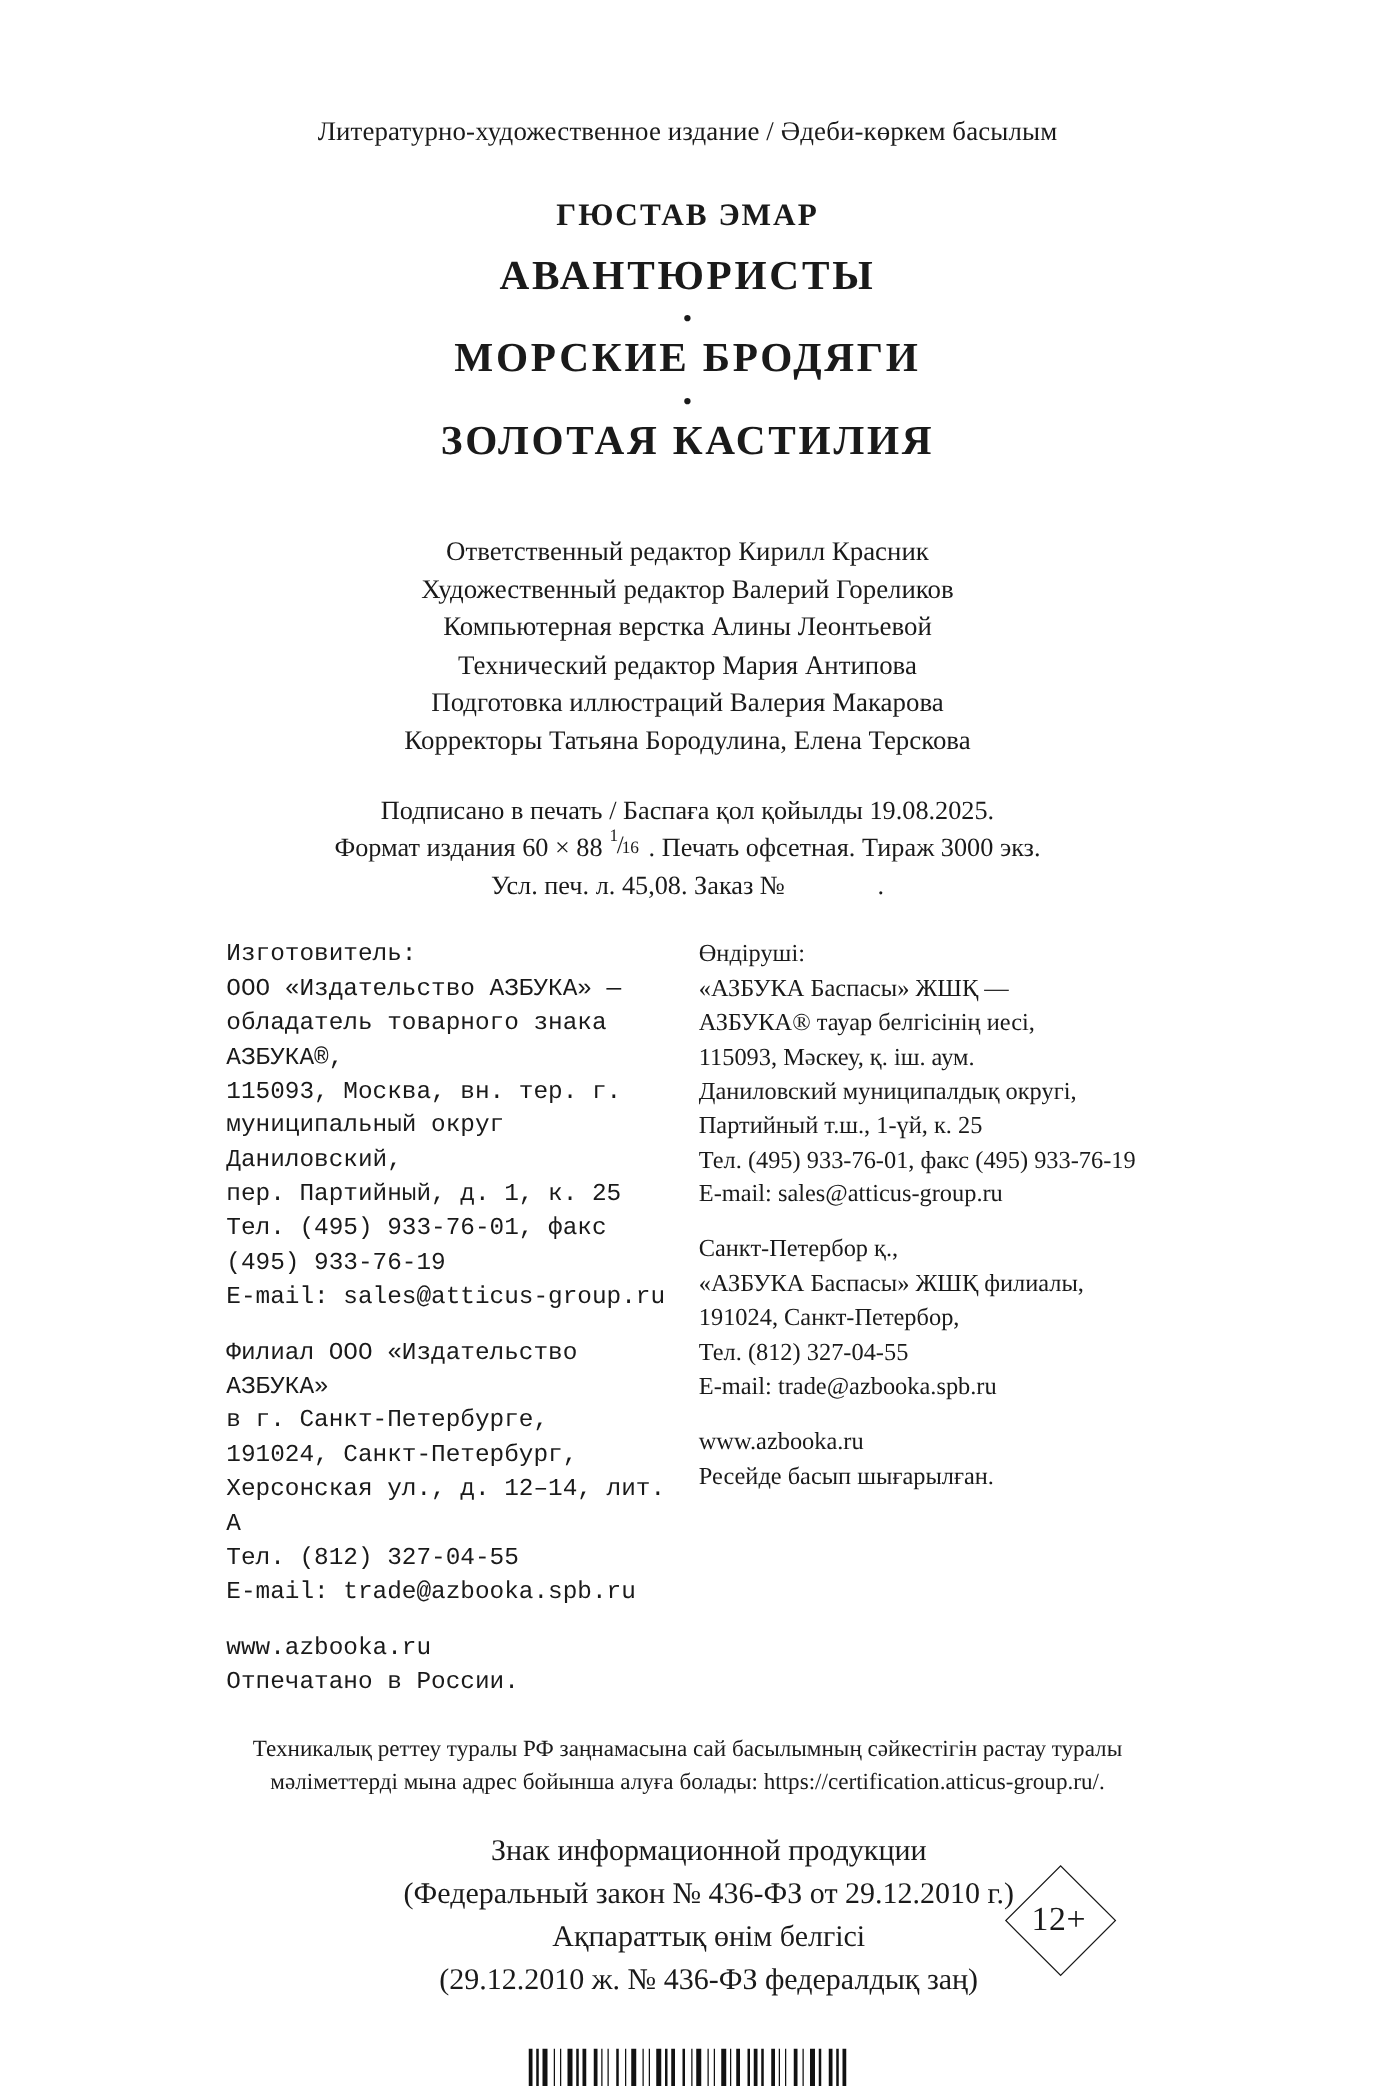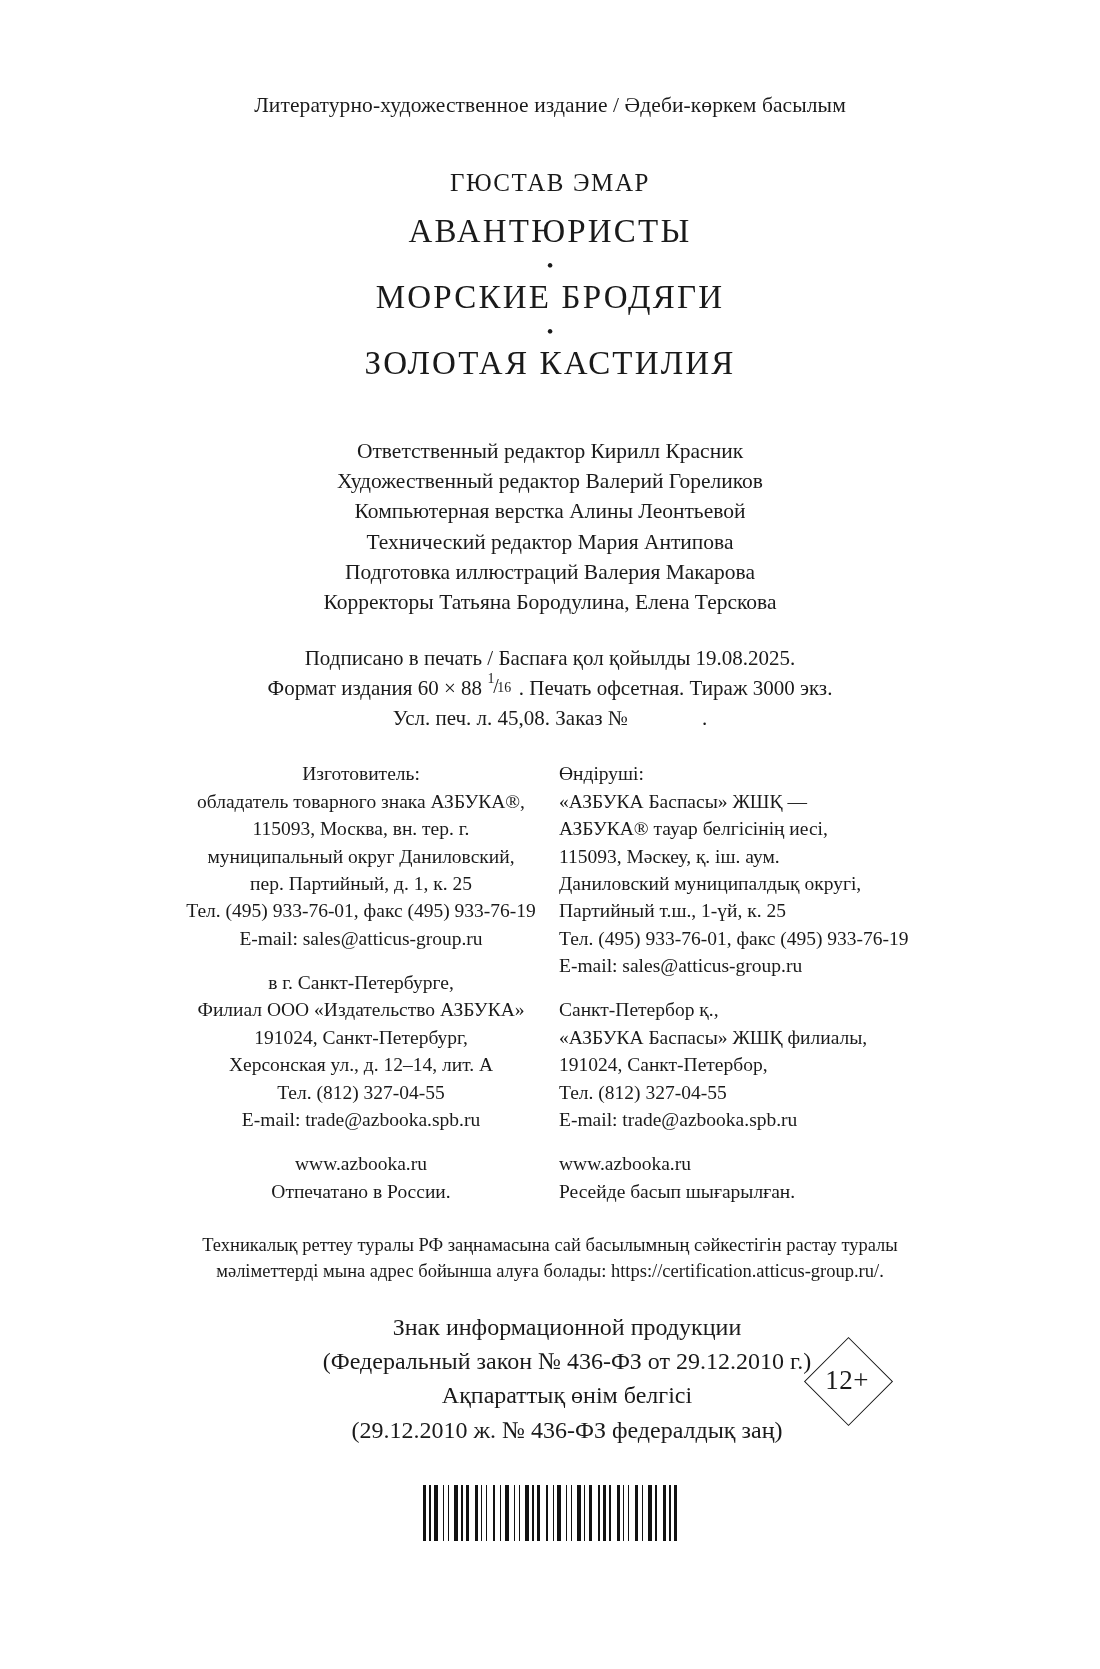--- a/index.html
+++ b/index.html
@@ -26,21 +26,21 @@
 
   
   .kicker {
     margin-top: 93px;
     font-size: 21.5px;
     letter-spacing: 0.1px;
     line-height: 1.2;
   }
 
   
-  .title-block { margin-top: 48px; }
+  .title-block { margin-top: 38px; font-weight: bold; }
   .author {
     font-size: 25px;
     letter-spacing: 1.6px;
     line-height: 1.25;
   }
   .book-title {
     font-size: 33px;
     letter-spacing: 2.2px;
     line-height: 1.45;
     margin-top: 10px;
@@ -95,22 +95,23 @@
   
   .imprint {
     margin-top: 27px;
     display: flex;
     justify-content: center;
     font-size: 19.5px;
     line-height: 1.405;
   }
   .col-left {
     width: 360px;
-    text-align: center;
+    text-align: left;
     padding-right: 9px;
+    font-family: Liberation Mono, monospace;
   }
   .col-right {
     width: 360px;
     text-align: left;
     padding-left: 9px;
   }
   .blk { margin-bottom: 17px; }
   .blk:last-child { margin-bottom: 0; }
 
   
@@ -215,30 +216,31 @@
   <div class="printdata center">
     <div>Подписано в печать / Баспаға қол қойылды 19.08.2025.</div>
     <div><span>Формат издания 60 × 88 </span><span class="frac"><span class="num">1</span><span class="bar">/</span><span class="den">16</span></span><span>. Печать офсетная. Тираж 3000 экз.</span></div>
     <div><span>Усл. печ. л. 45,08. Заказ №</span><span class="gap-order"></span><span>.</span></div>
   </div>
 
   <div class="imprint">
     <div class="col-left">
       <div class="blk">
         <div>Изготовитель:</div>
+        <div>ООО «Издательство АЗБУКА» —</div>
         <div>обладатель товарного знака АЗБУКА®,</div>
         <div>115093, Москва, вн. тер. г.</div>
         <div>муниципальный округ Даниловский,</div>
         <div>пер. Партийный, д. 1, к. 25</div>
         <div>Тел. (495) 933-76-01, факс (495) 933-76-19</div>
         <div>E-mail: sales@atticus-group.ru</div>
       </div>
       <div class="blk">
+        <div>Филиал ООО «Издательство АЗБУКА»</div>
         <div>в г. Санкт-Петербурге,</div>
-        <div>Филиал ООО «Издательство АЗБУКА»</div>
         <div>191024, Санкт-Петербург,</div>
         <div>Херсонская ул., д. 12–14, лит. А</div>
         <div>Тел. (812) 327-04-55</div>
         <div>E-mail: trade@azbooka.spb.ru</div>
       </div>
       <div class="blk">
         <div>www.azbooka.ru</div>
         <div>Отпечатано в России.</div>
       </div>
     </div>

